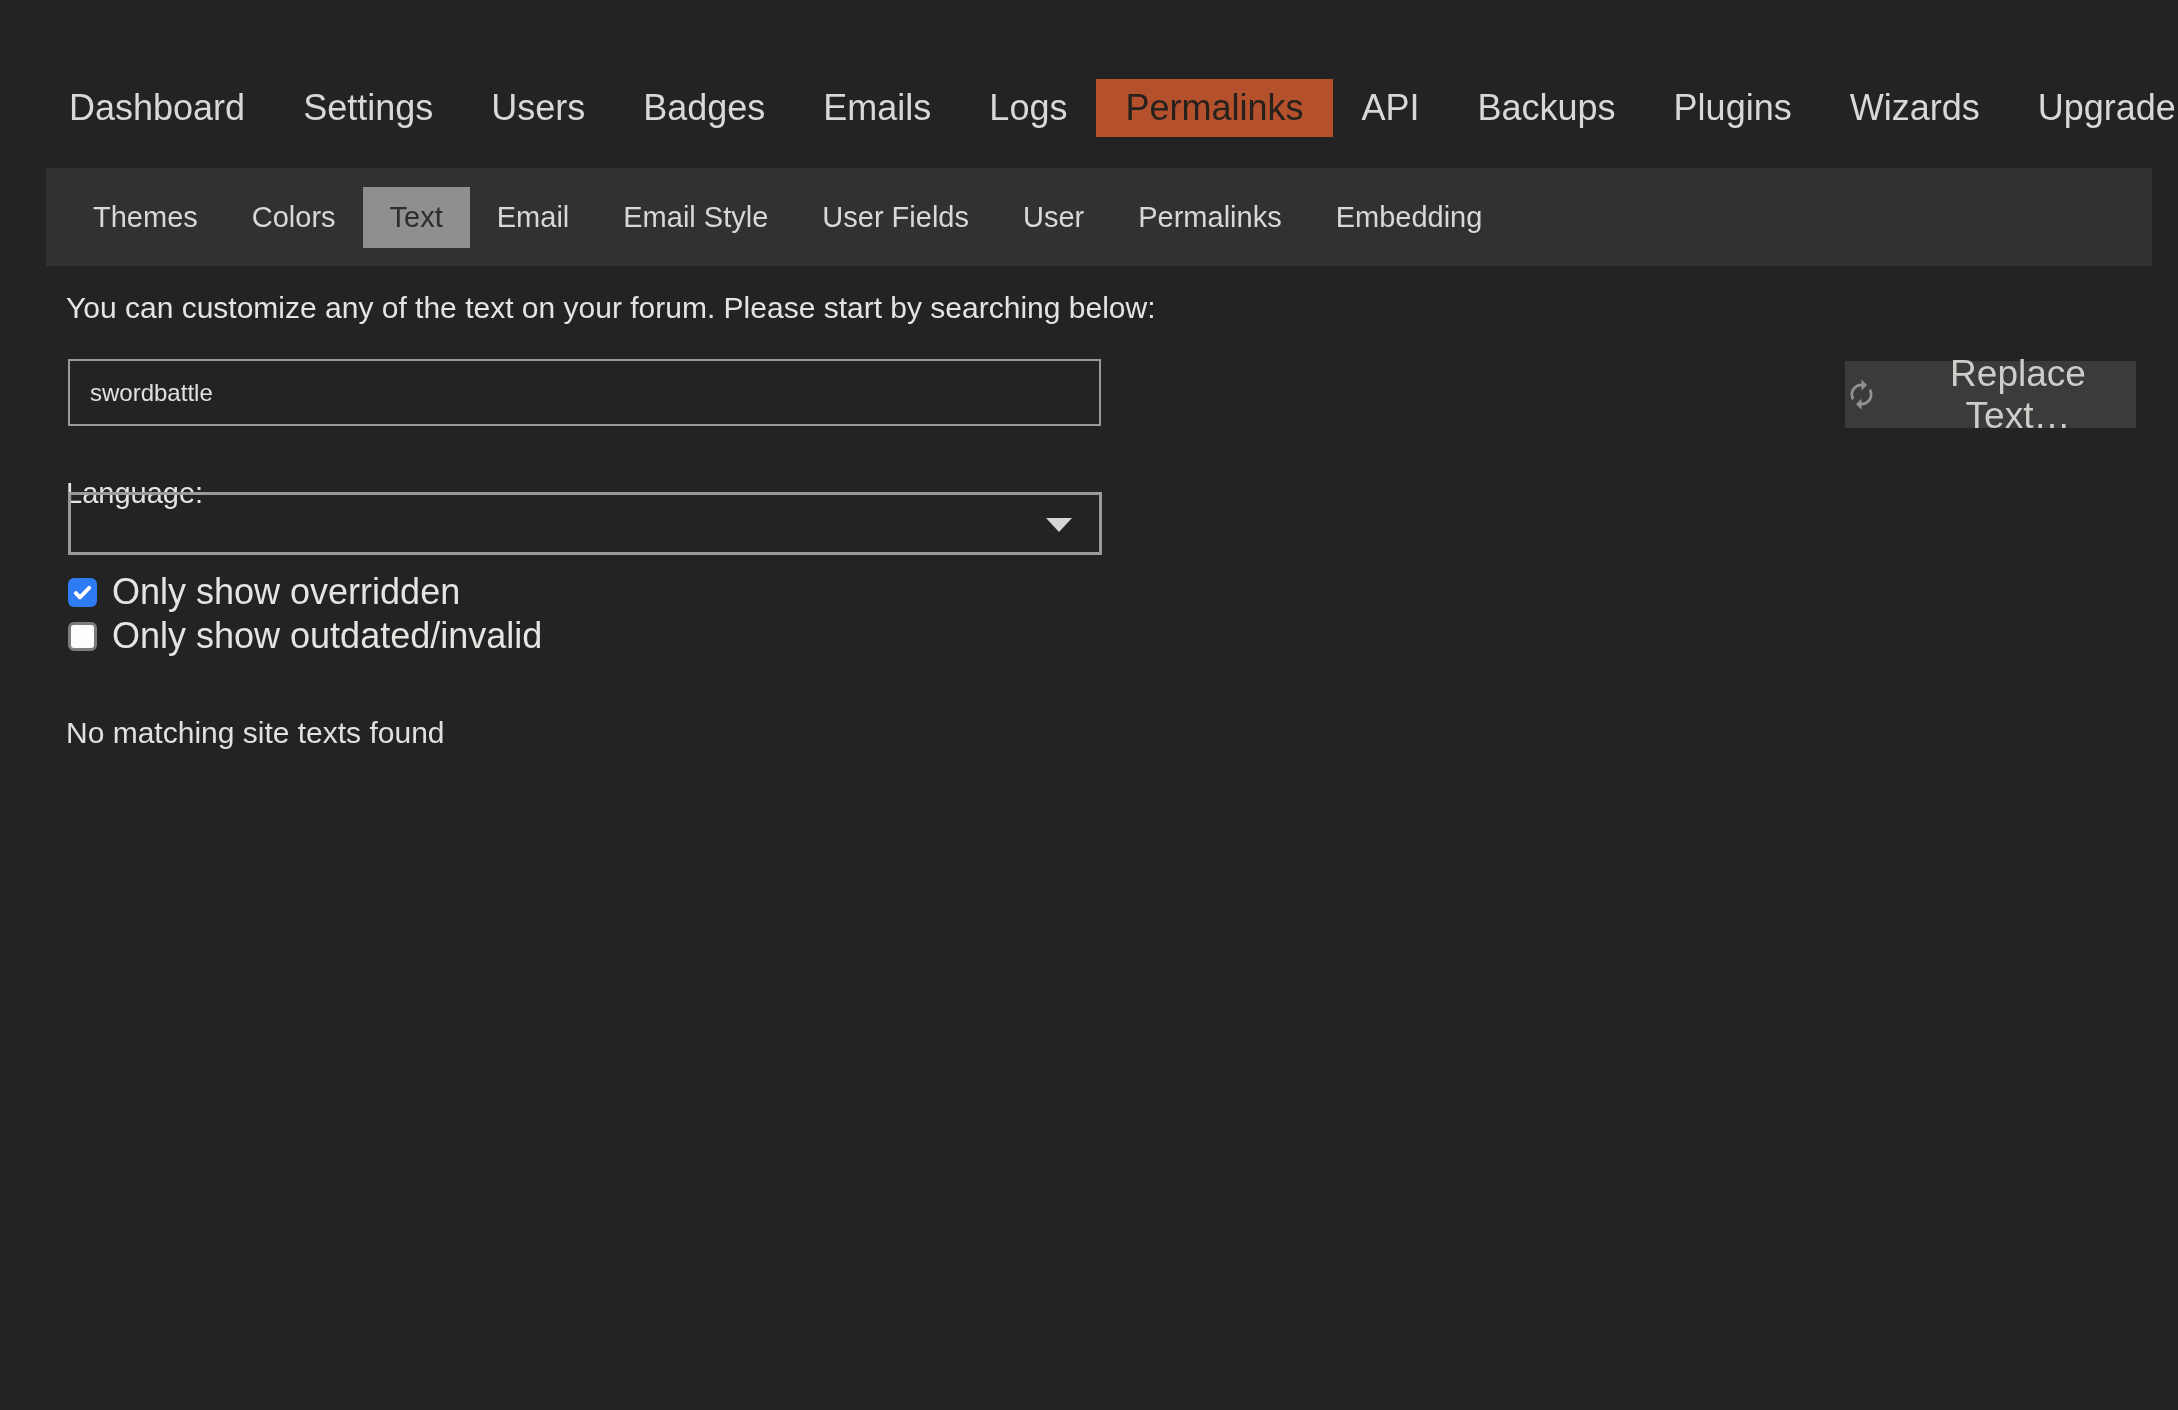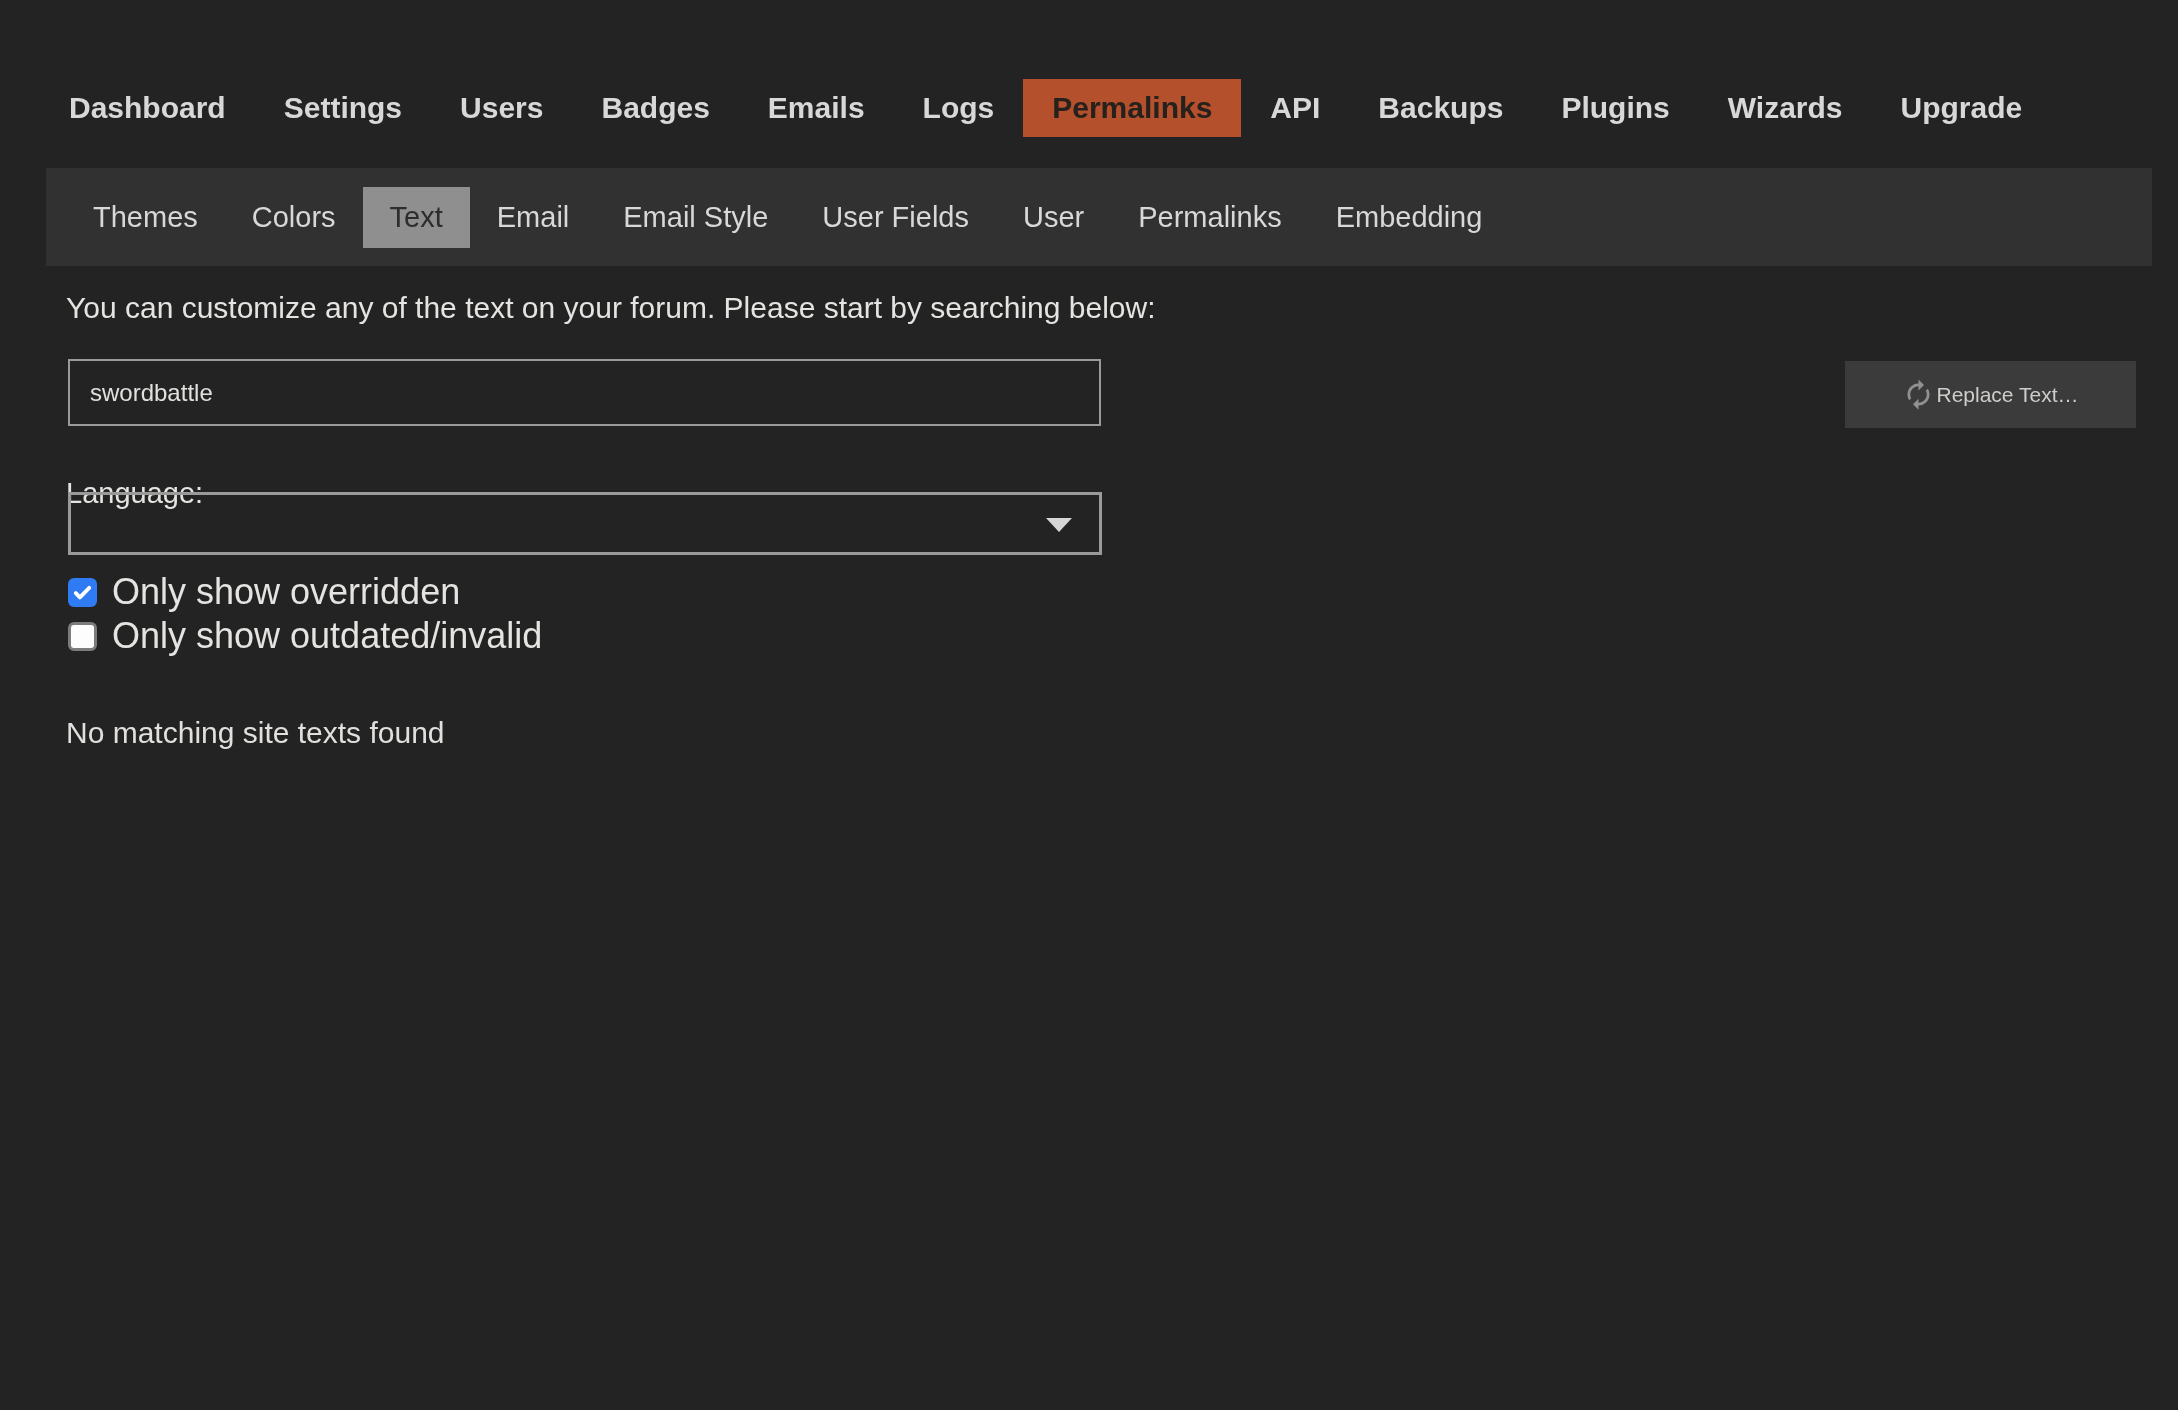--- a/index.html
+++ b/index.html
@@ -17,25 +17,24 @@
     position: absolute;
     left: 40px; top: 79px;
     height: 58px;
     display: flex;
     align-items: stretch;
   }
   .top-nav .nav-item {
     display: flex;
     align-items: center;
     padding: 0 29px;
-    font-size: 30px;
+    font-size: 36px;
     color: #d8d8d8;
     cursor: pointer;
     white-space: nowrap;
-    font-weight: bold;
   }
   .top-nav .nav-item.active {
     background: #b4502c;
     color: #27211d;
   }
 
   
   .sub-nav {
     position: absolute;
     left: 46px; top: 168px;
@@ -82,23 +81,23 @@
 
   .replace-btn {
     position: absolute;
     left: 1845px; top: 361px;
     width: 291px; height: 67px;
     background: #3b3b3b;
     border: none;
     display: flex;
     align-items: center;
     justify-content: center;
-    gap: 1px;
+    gap: 22px;
     font-family: "Liberation Sans", sans-serif;
-    font-size: 21px;
+    font-size: 37px;
     color: #cfcdca;
     cursor: pointer;
   }
   .replace-btn svg { display: block; }
 
   .language-label {
     position: absolute;
     left: 66px; top: 446px;
     font-size: 29px;
     color: #e6e4e1;

